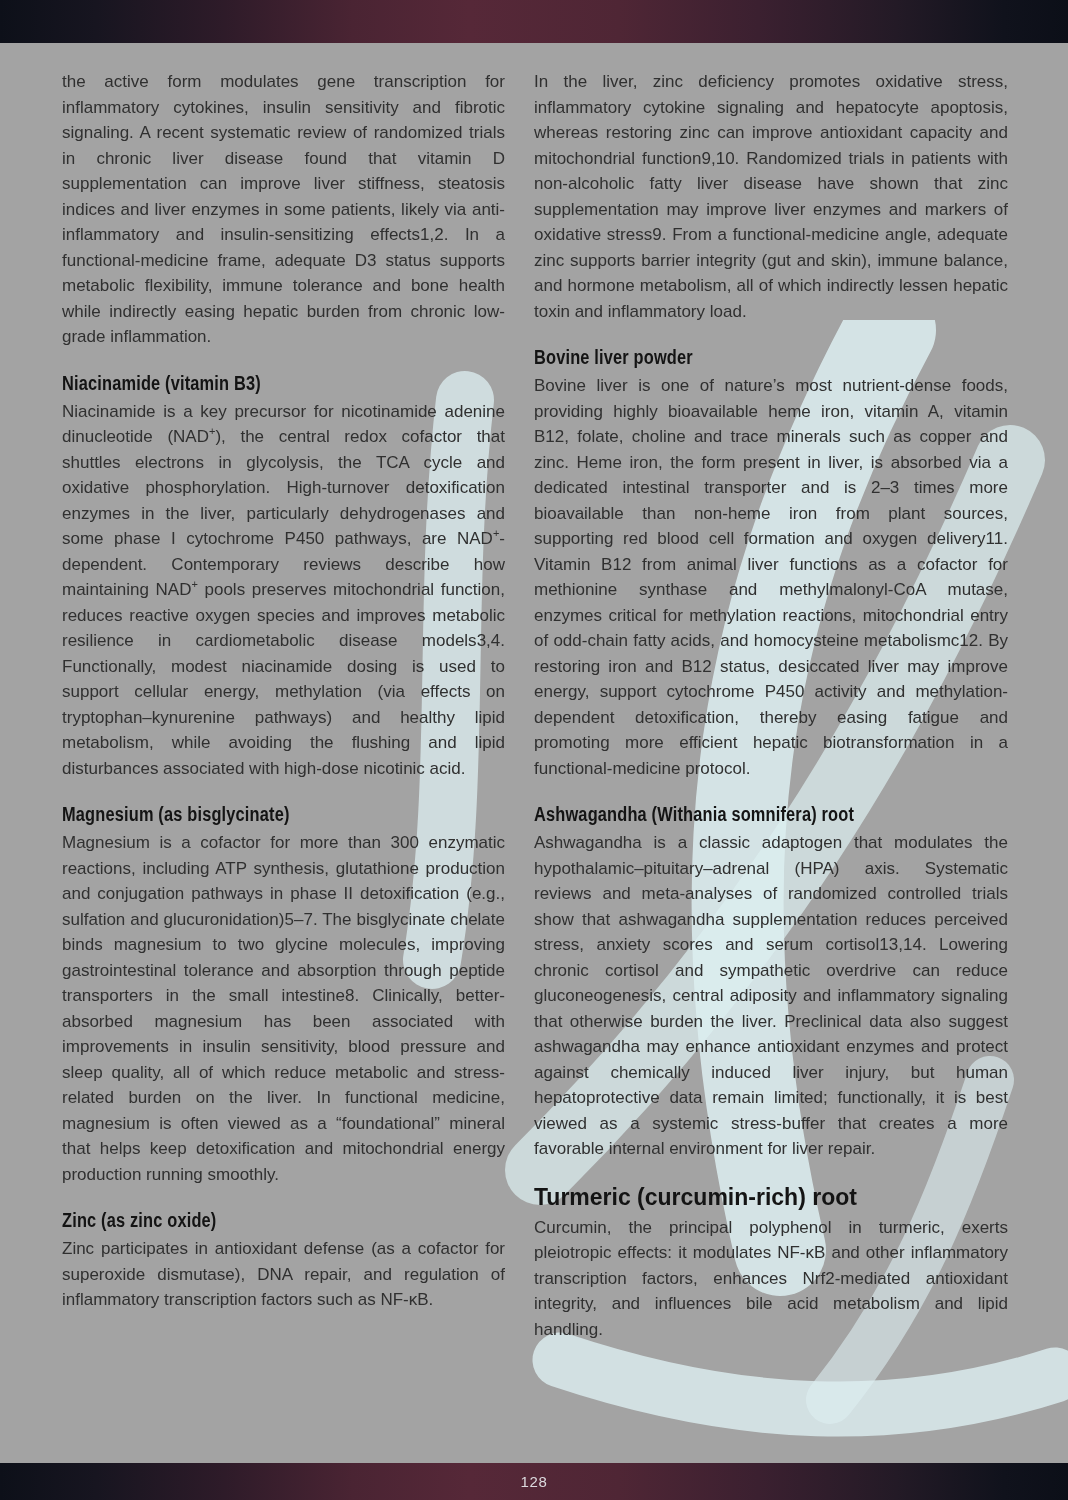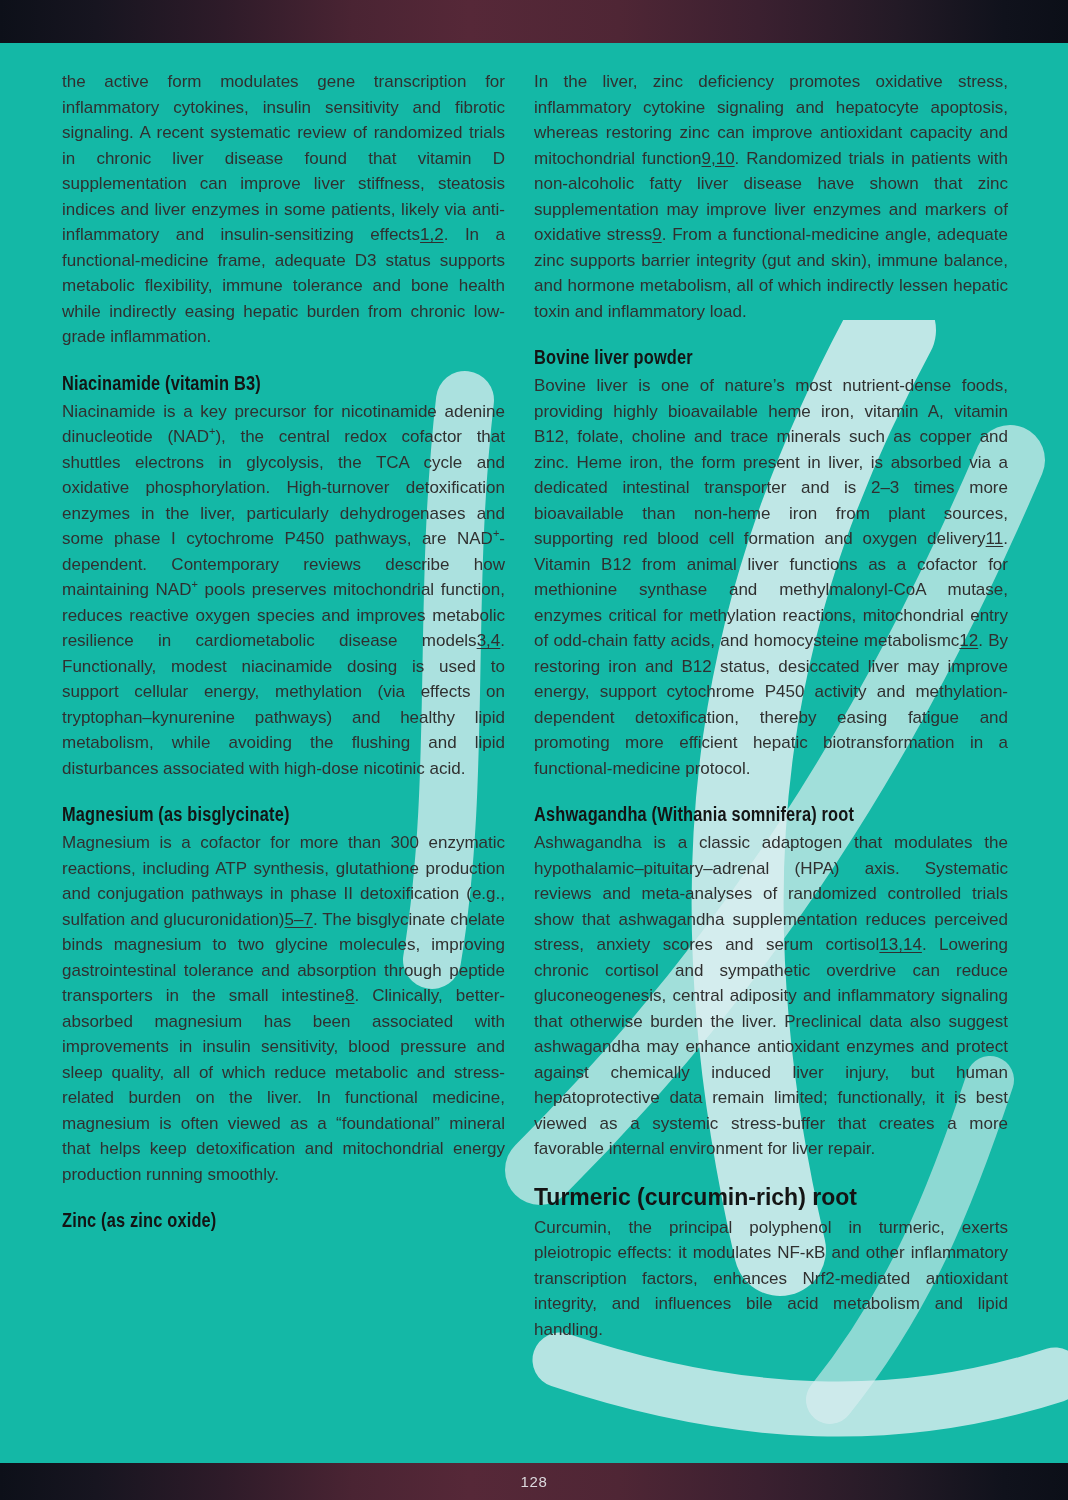--- a/index.html
+++ b/index.html
@@ -7,21 +7,21 @@
     margin: 0;
     padding: 0;
     background: #ffffff;
     font-family: "Liberation Sans", sans-serif;
   }
   .page {
     position: relative;
     width: 1068px;
     height: 1500px;
     margin: 0 auto;
-    background: #14b8a6;
+    background: #a3a3a3;
     overflow: hidden;
   }
   .bar {
     position: absolute;
     left: 0;
     right: 0;
     background: linear-gradient(90deg,
       var(--bar-edge, #0d1019) 0%,
       #171520 9%,
       #2e1b29 21%,
@@ -95,21 +95,20 @@
   h3.wide {
     font-size: 23px;
   }
   p.body sup {
     font-size: 11px;
     line-height: 0;
     vertical-align: super;
   }
   a.ref {
     color: inherit;
-    text-decoration: underline;
     text-underline-offset: 2px;
     cursor: pointer;
     margin-top: 24px;
   }
 </style>
 </head>
 <body>
 
 <div class="page">
 
@@ -124,20 +123,21 @@
   </svg>
 
   <main class="content">
     <div class="col col-left" id="col-left">
         <p class="body">the active form modulates gene transcription for inflammatory cytokines, insulin sensitivity and fibrotic signaling. A recent systematic review of randomized trials in chronic liver disease found that vitamin D supplementation can improve liver stiffness, steatosis indices and liver enzymes in some patients, likely via anti-inflammatory and insulin-sensitizing effects<a class="ref">1,2</a>. In a functional-medicine frame, adequate D3 status supports metabolic flexibility, immune tolerance and bone health while indirectly easing hepatic burden from chronic low-grade inflammation.</p>
         <h3 class="hd cond">Niacinamide (vitamin B3)</h3>
         <p class="body">Niacinamide is a key precursor for nicotinamide adenine dinucleotide (NAD<sup>+</sup>), the central redox cofactor that shuttles electrons in glycolysis, the TCA cycle and oxidative phosphorylation. High-turnover detoxification enzymes in the liver, particularly dehydrogenases and some phase I cytochrome P450 pathways, are NAD<sup>+</sup>-dependent. Contemporary reviews describe how maintaining NAD<sup>+</sup> pools preserves mitochondrial function, reduces reactive oxygen species and improves metabolic resilience in cardiometabolic disease models<a class="ref">3,4</a>. Functionally, modest niacinamide dosing is used to support cellular energy, methylation (via effects on tryptophan–kynurenine pathways) and healthy lipid metabolism, while avoiding the flushing and lipid disturbances associated with high-dose nicotinic acid.</p>
         <h3 class="hd cond">Magnesium (as bisglycinate)</h3>
         <p class="body">Magnesium is a cofactor for more than 300 enzymatic reactions, including ATP synthesis, glutathione production and conjugation pathways in phase II detoxification (e.g., sulfation and glucuronidation)<a class="ref">5–7</a>. The bisglycinate chelate binds magnesium to two glycine molecules, improving gastrointestinal tolerance and absorption through peptide transporters in the small intestine<a class="ref">8</a>. Clinically, better-absorbed magnesium has been associated with improvements in insulin sensitivity, blood pressure and sleep quality, all of which reduce metabolic and stress-related burden on the liver. In functional medicine, magnesium is often viewed as a “foundational” mineral that helps keep detoxification and mitochondrial energy production running smoothly.</p>
         <h3 class="hd cond">Zinc (as zinc oxide)</h3>
+        <p class="body">Zinc participates in antioxidant defense (as a cofactor for superoxide dismutase), DNA repair, and regulation of inflammatory transcription factors such as NF-κB.</p>
       </div>
     <div class="col col-right" id="col-right">
         <p class="body">In the liver, zinc deficiency promotes oxidative stress, inflammatory cytokine signaling and hepatocyte apoptosis, whereas restoring zinc can improve antioxidant capacity and mitochondrial function<a class="ref">9,10</a>. Randomized trials in patients with non-alcoholic fatty liver disease have shown that zinc supplementation may improve liver enzymes and markers of oxidative stress<a class="ref">9</a>. From a functional-medicine angle, adequate zinc supports barrier integrity (gut and skin), immune balance, and hormone metabolism, all of which indirectly lessen hepatic toxin and inflammatory load.</p>
         <h3 class="hd cond">Bovine liver powder</h3>
         <p class="body">Bovine liver is one of nature’s most nutrient-dense foods, providing highly bioavailable heme iron, vitamin A, vitamin B12, folate, choline and trace minerals such as copper and zinc. Heme iron, the form present in liver, is absorbed via a dedicated intestinal transporter and is 2–3 times more bioavailable than non-heme iron from plant sources, supporting red blood cell formation and oxygen delivery<a class="ref">11</a>. Vitamin B12 from animal liver functions as a cofactor for methionine synthase and methylmalonyl-CoA mutase, enzymes critical for methylation reactions, mitochondrial entry of odd-chain fatty acids, and homocysteine metabolismc<a class="ref">12</a>. By restoring iron and B12 status, desiccated liver may improve energy, support cytochrome P450 activity and methylation-dependent detoxification, thereby easing fatigue and promoting more efficient hepatic biotransformation in a functional-medicine protocol.</p>
         <h3 class="hd cond">Ashwagandha (Withania somnifera) root</h3>
         <p class="body">Ashwagandha is a classic adaptogen that modulates the hypothalamic–pituitary–adrenal (HPA) axis. Systematic reviews and meta-analyses of randomized controlled trials show that ashwagandha supplementation reduces perceived stress, anxiety scores and serum cortisol<a class="ref">13,14</a>. Lowering chronic cortisol and sympathetic overdrive can reduce gluconeogenesis, central adiposity and inflammatory signaling that otherwise burden the liver. Preclinical data also suggest ashwagandha may enhance antioxidant enzymes and protect against chemically induced liver injury, but human hepatoprotective data remain limited; functionally, it is best viewed as a systemic stress-buffer that creates a more favorable internal environment for liver repair.</p>
         <h3 class="hd wide">Turmeric (curcumin-rich) root</h3>
         <p class="body">Curcumin, the principal polyphenol in turmeric, exerts pleiotropic effects: it modulates NF-κB and other inflammatory transcription factors, enhances Nrf2-mediated antioxidant integrity, and influences bile acid metabolism and lipid handling.</p>
       </div>

